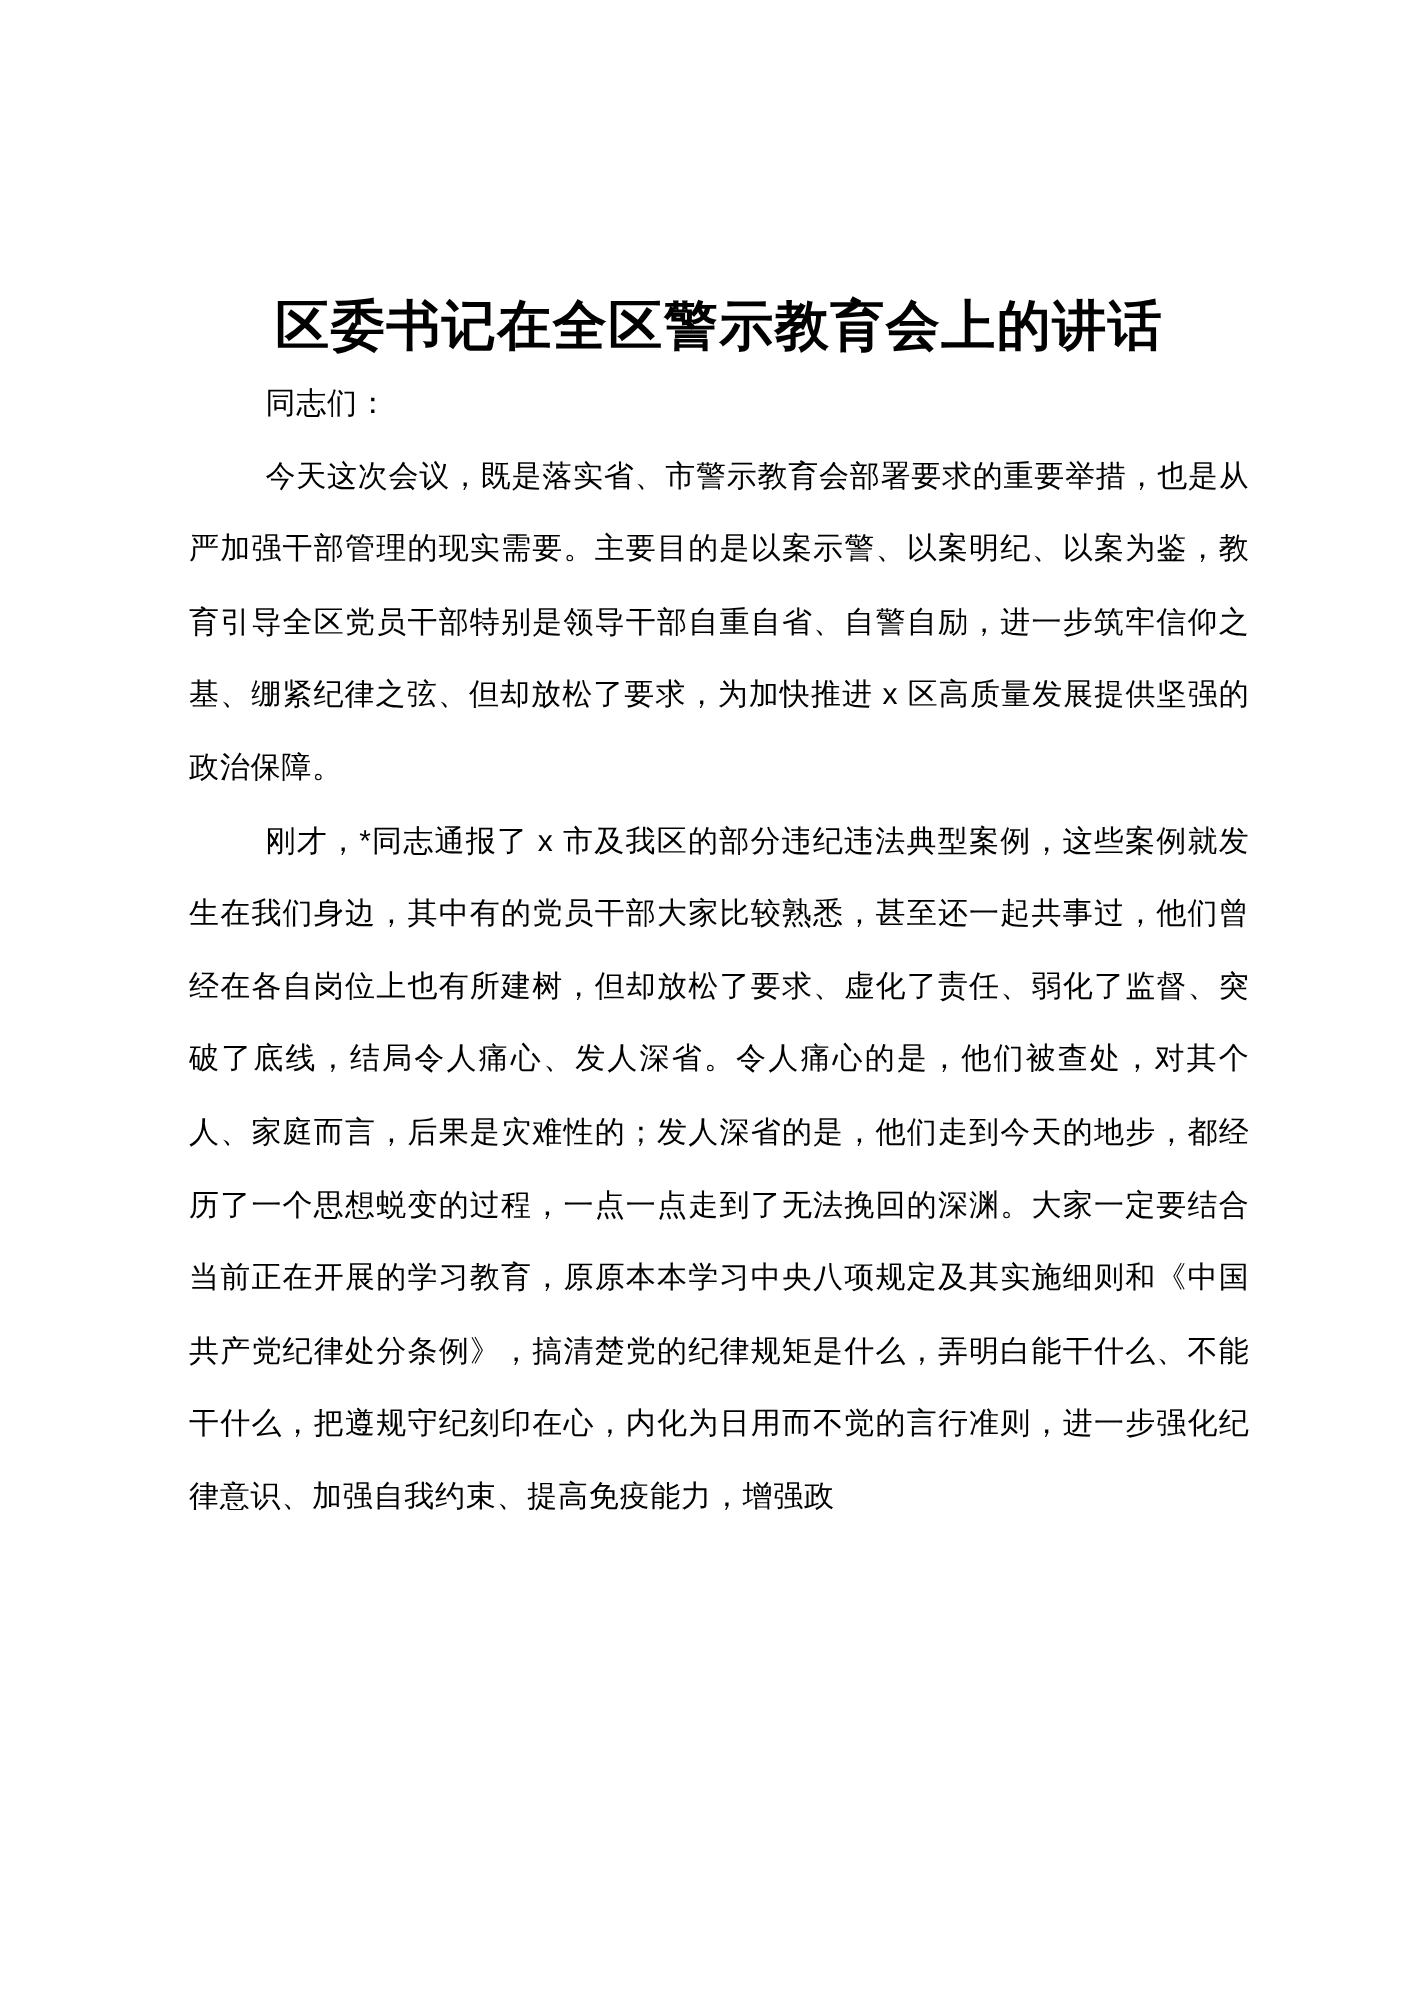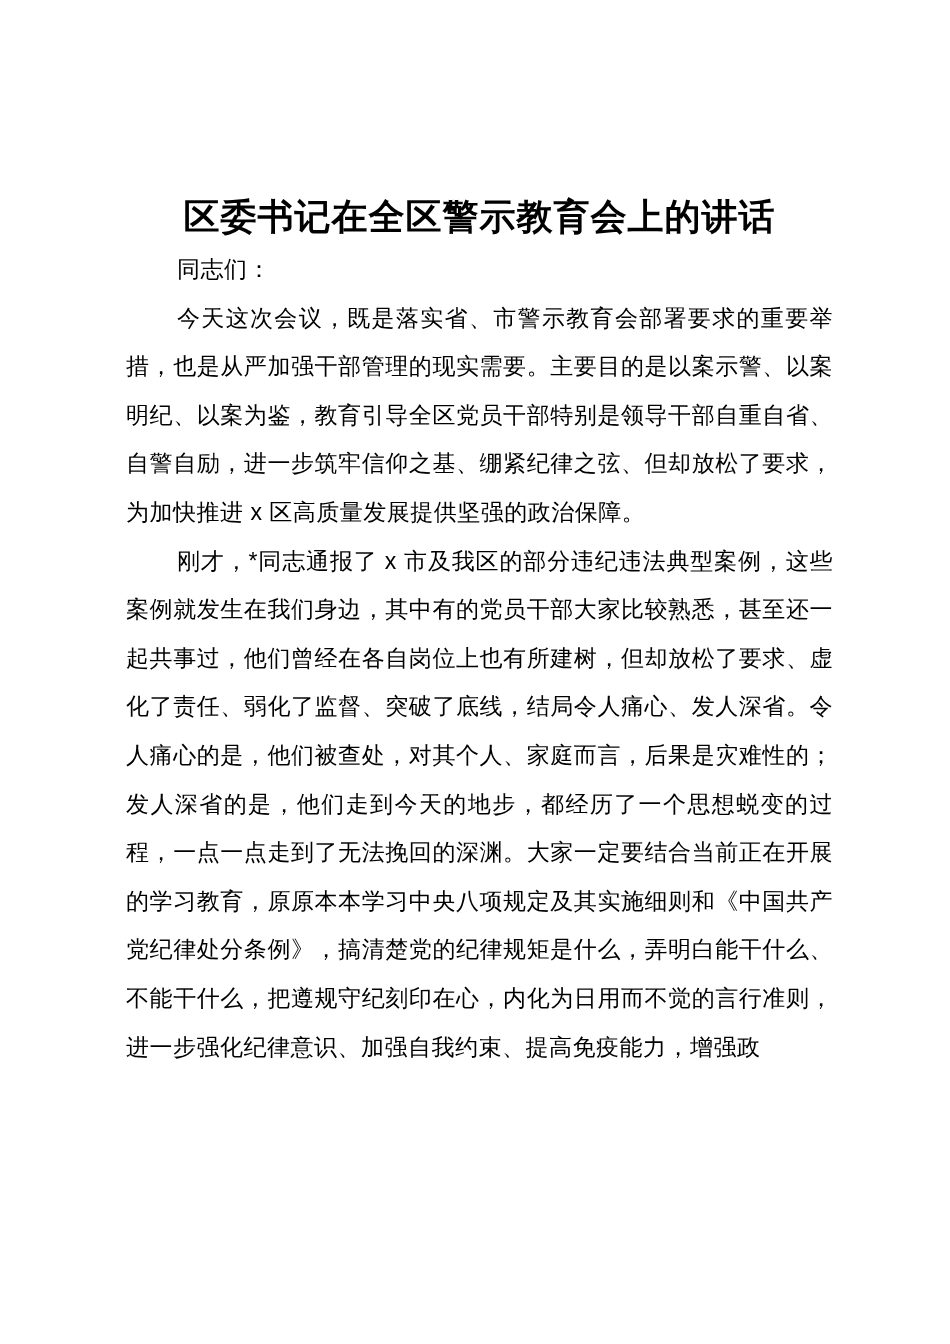--- a/index.html
+++ b/index.html
@@ -24,21 +24,21 @@
     font-size: 36px;
     line-height: 36px;
     font-weight: 700;
     text-align: center;
     letter-spacing: 1px;
     white-space: nowrap;
   }
   .doc-salutation,
   .doc-para {
     margin: 0;
-    font-size: 23px;
+    font-size: 20px;
     line-height: 48.6px;
     text-align: justify;
     text-justify: inter-ideograph;
     text-indent: 51px;
     letter-spacing: 0.5px;
     word-break: break-all;
   }
   .doc-salutation {
     margin-top: 10px;
   }

